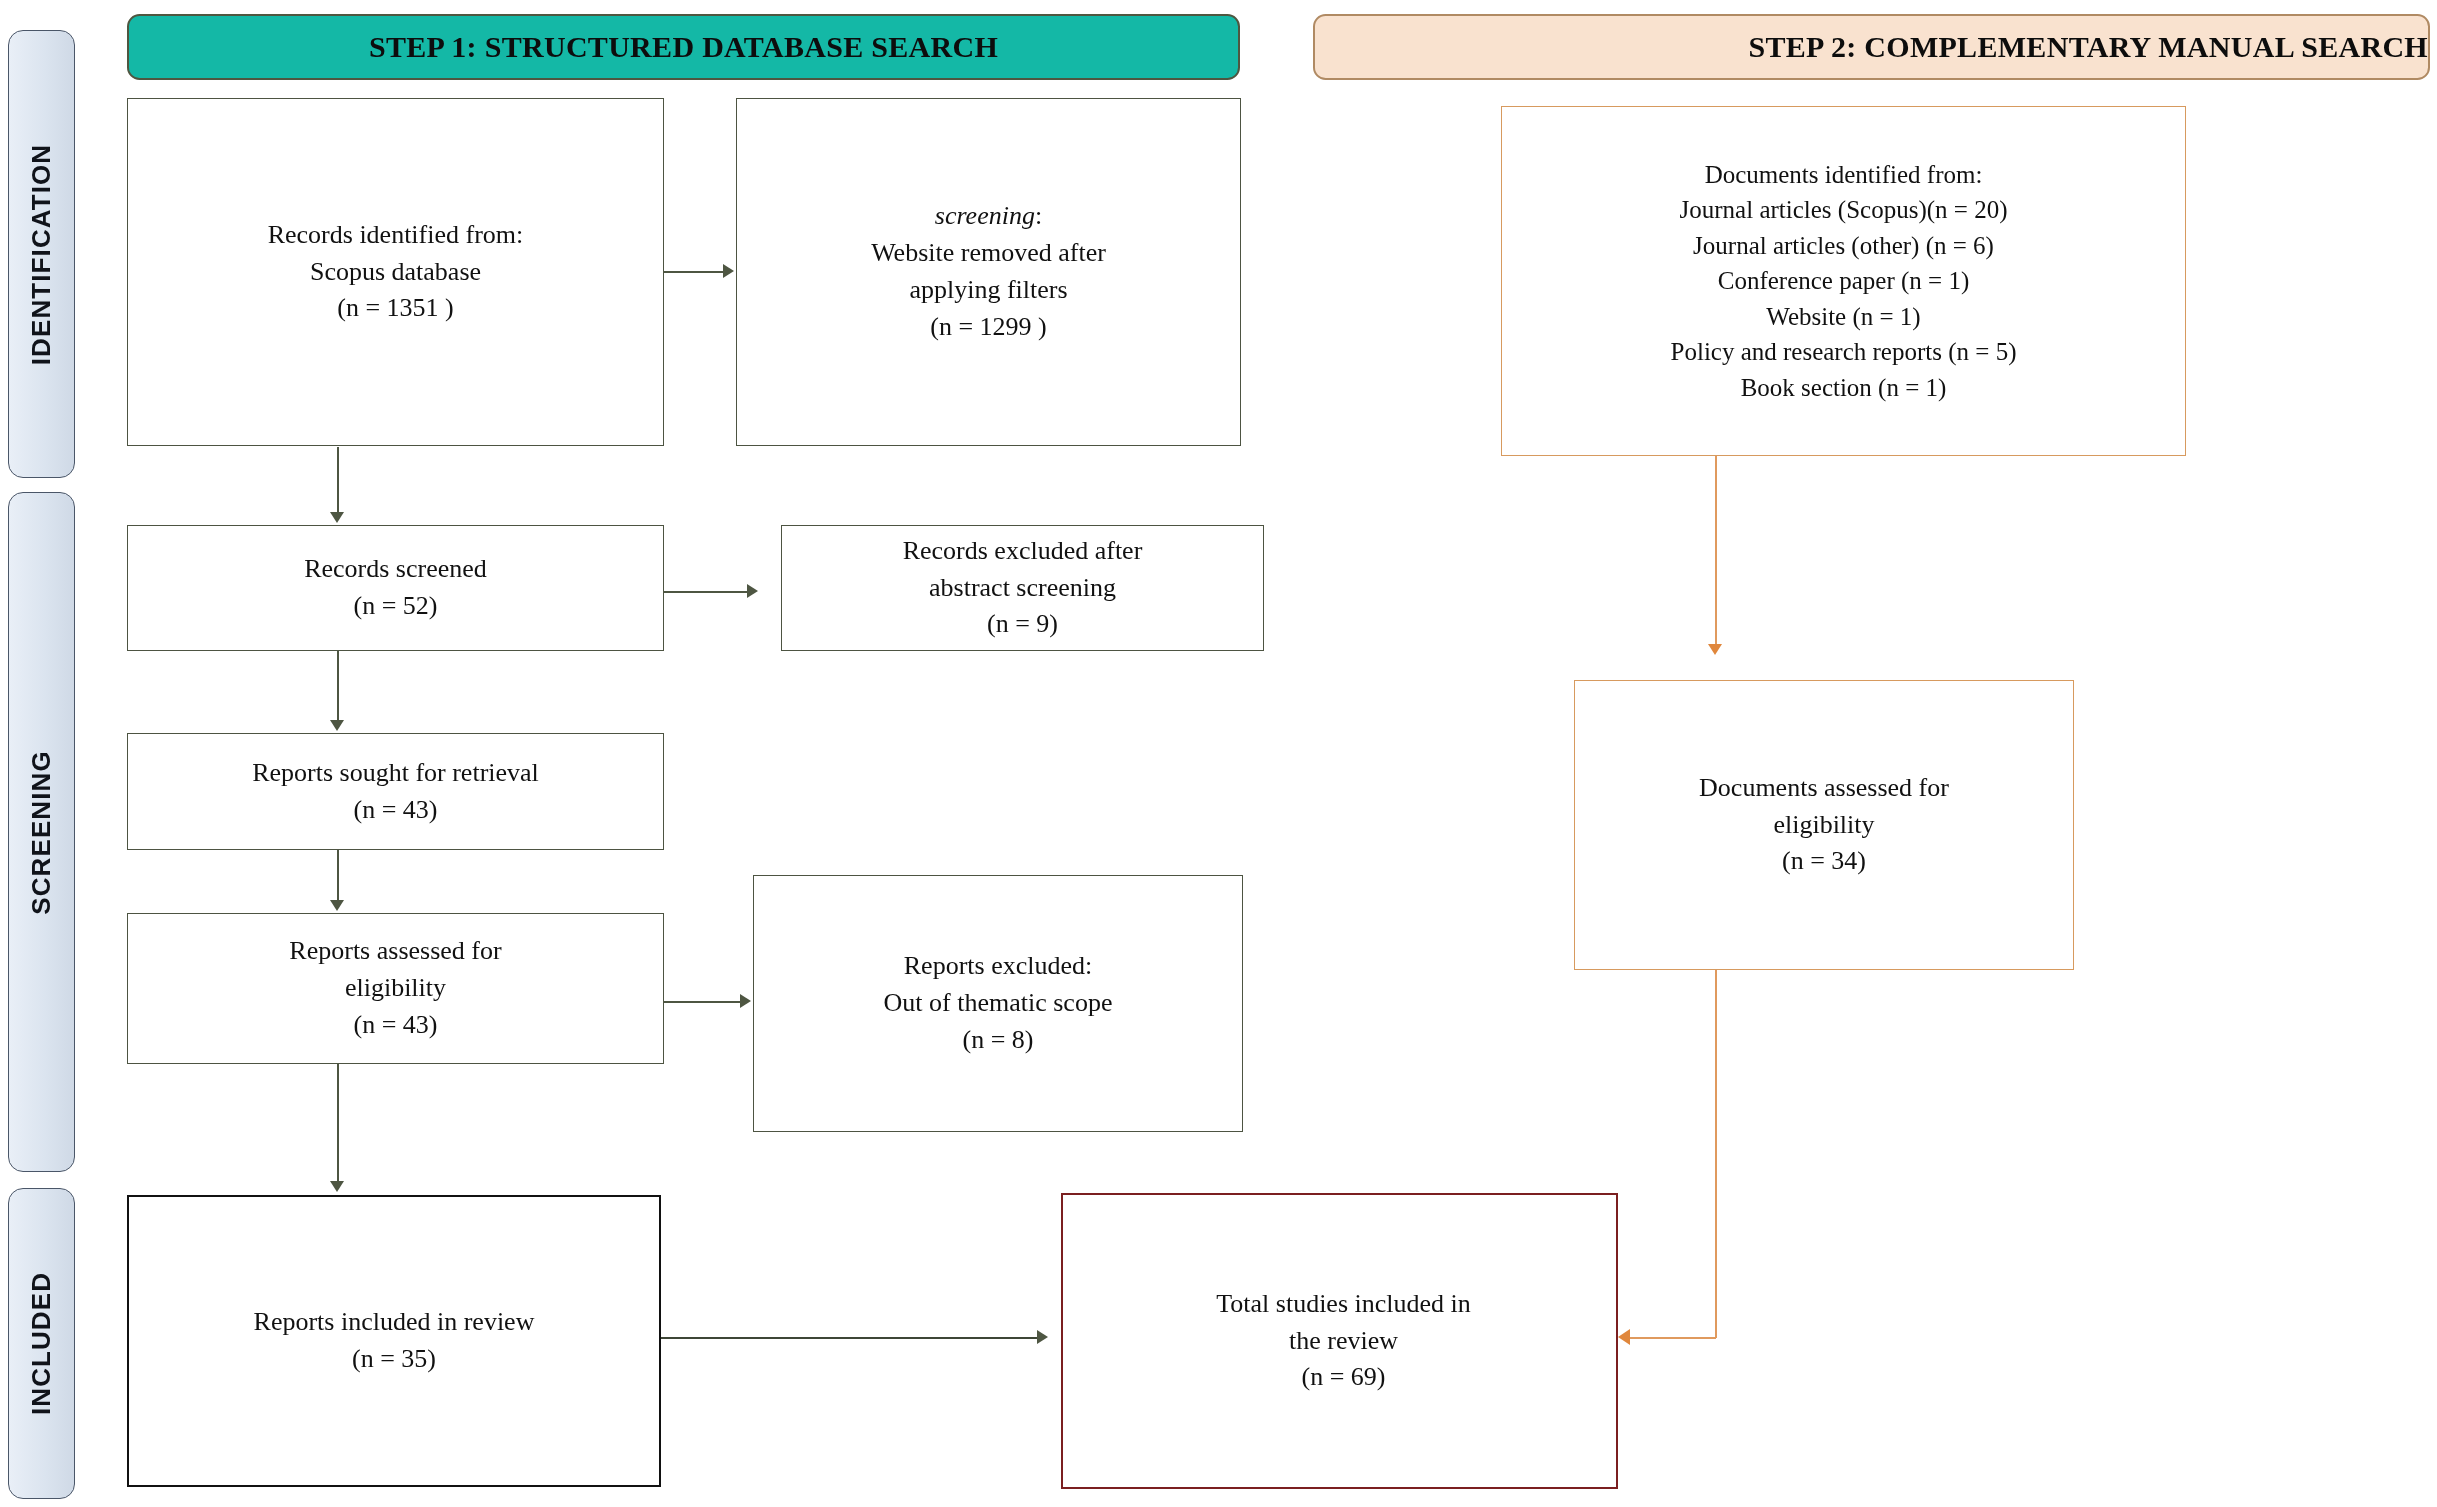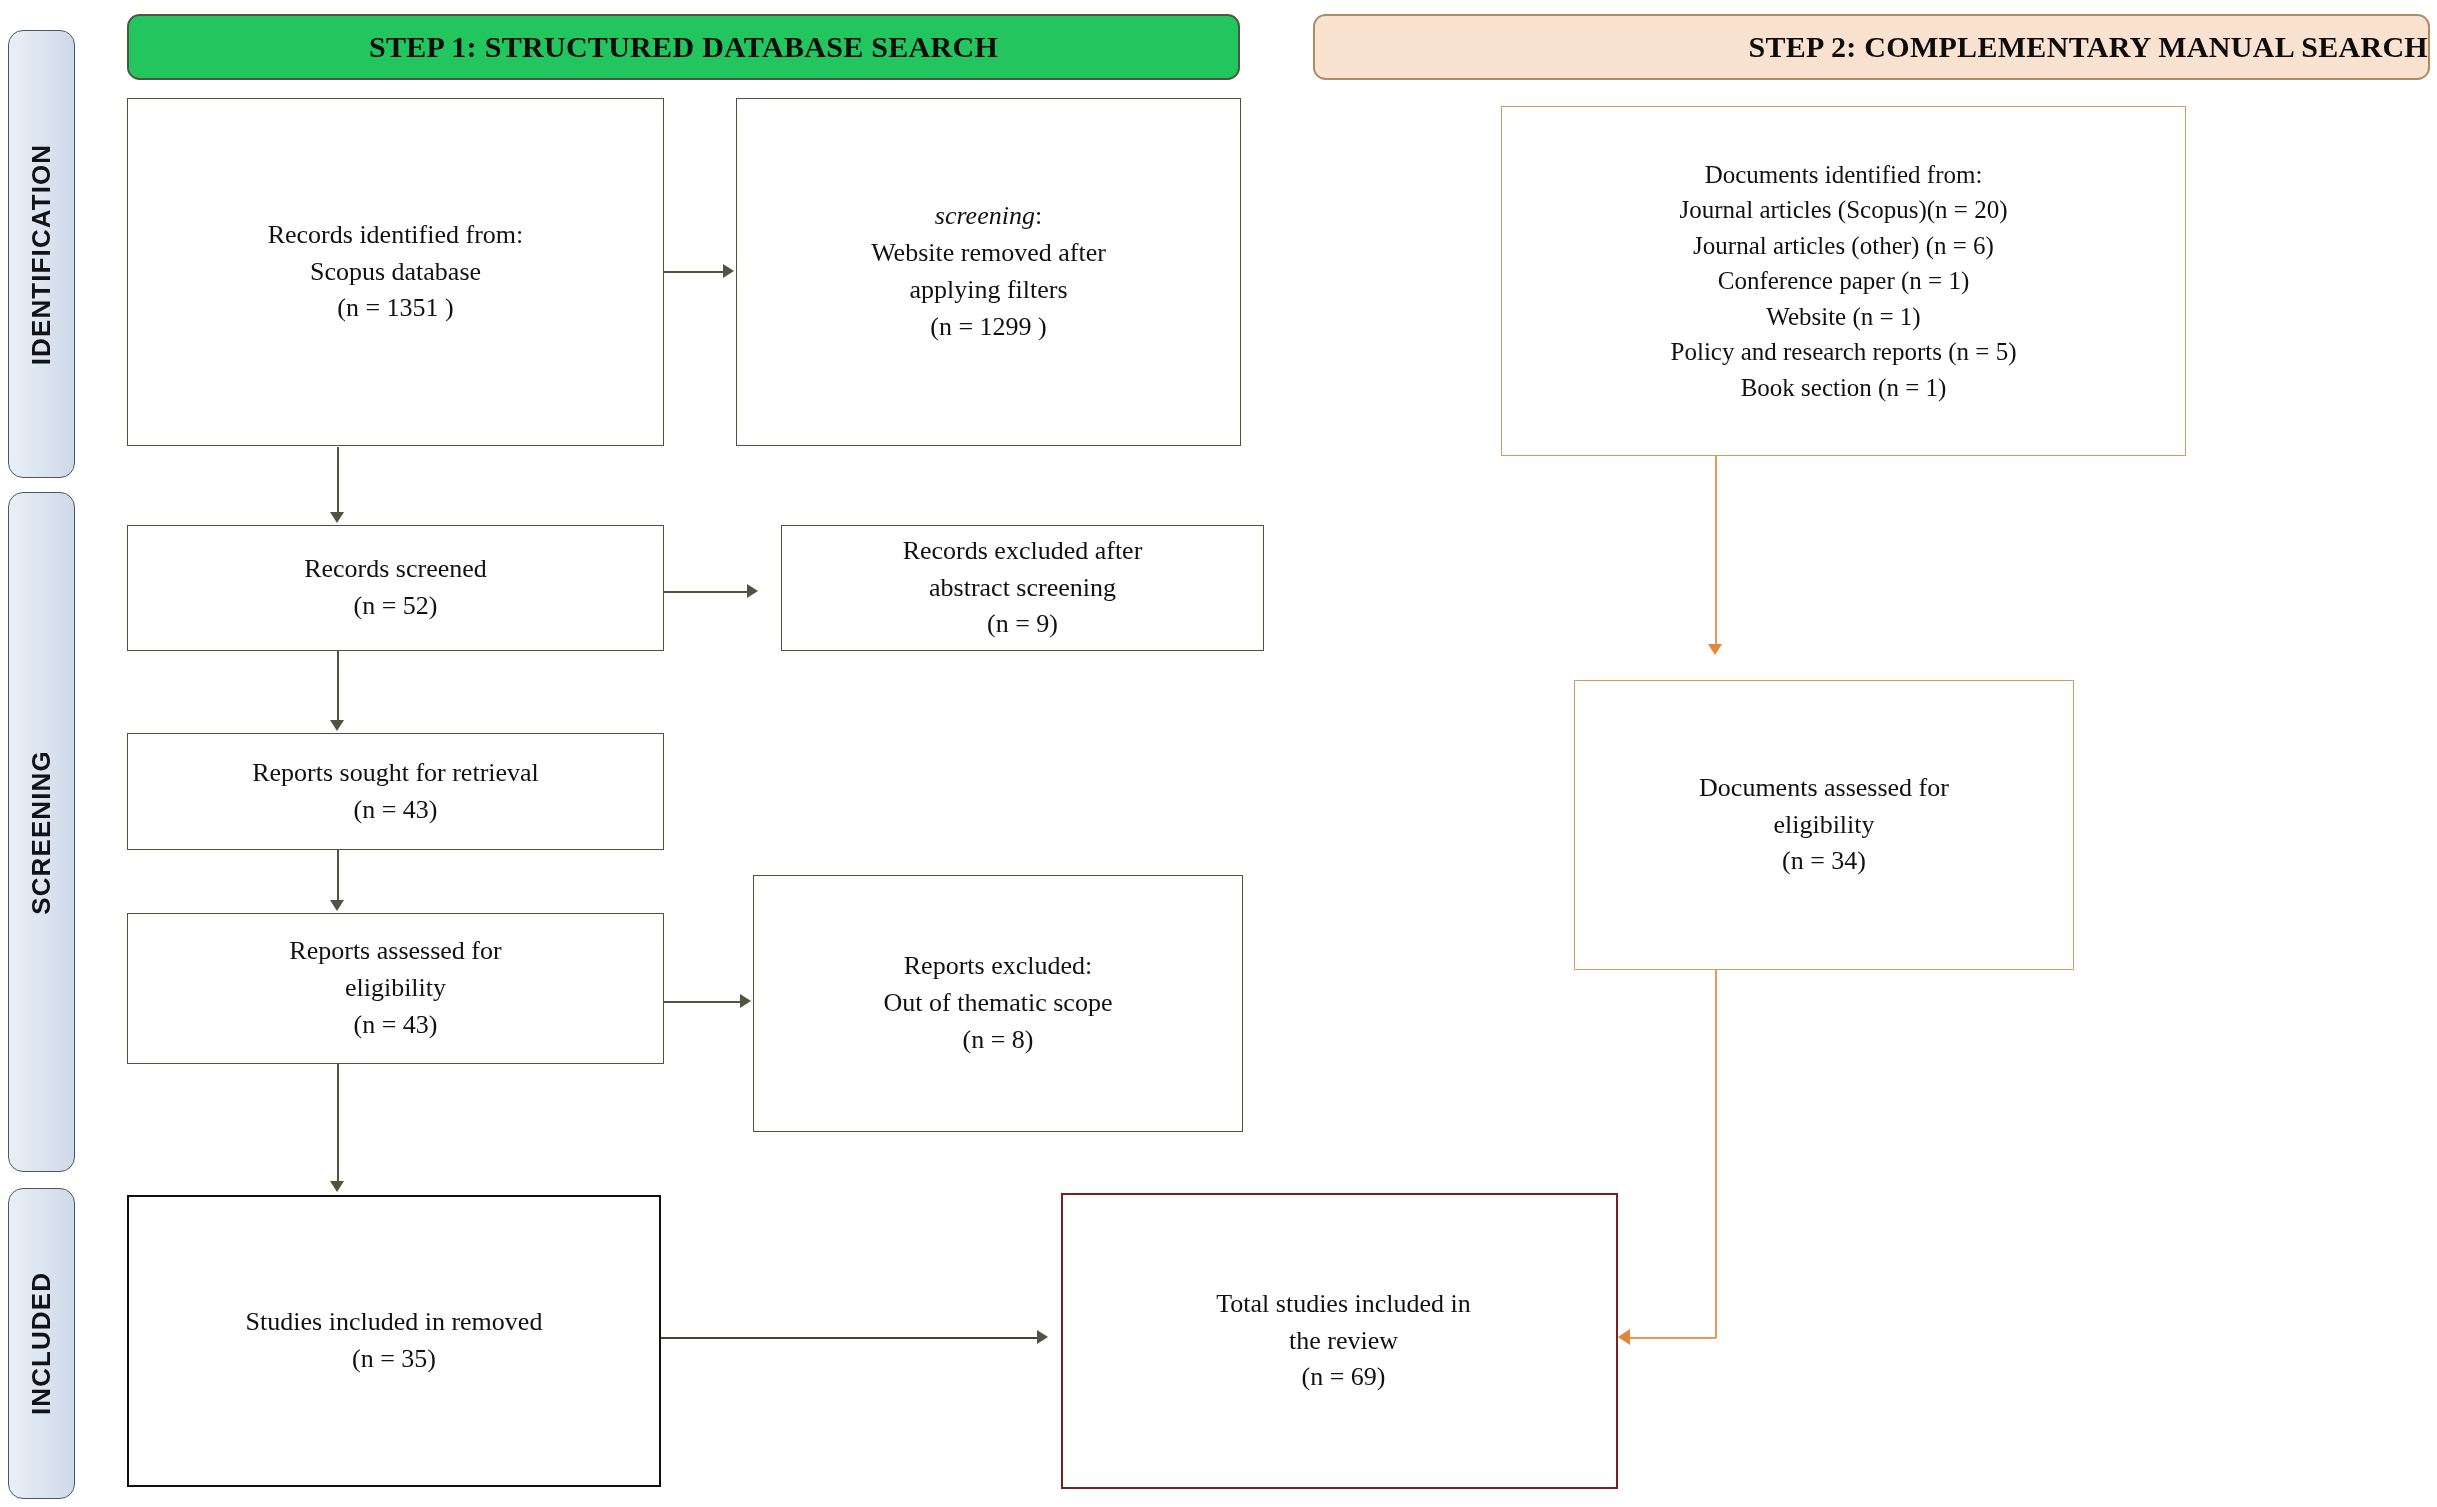--- a/index.html
+++ b/index.html
@@ -47,21 +47,21 @@
     display: flex;
     align-items: center;
     justify-content: center;
     font-family: "Liberation Serif", "DejaVu Serif", serif;
     font-weight: bold;
     font-size: 30px;
     letter-spacing: 0.3px;
     color: #0d0d0d;
   }
   .step-banner.green {
-    background: #22c55e;
+    background: #14b8a6;
     border: 2.3px solid #4f5640;
   }
   .step-banner.orange {
     background: #f9e2cf;
     border: 2.3px solid #b08a63;
     justify-content: flex-end;
   }
 
   
   .fbox {
@@ -202,21 +202,21 @@
   </div>
 
   <div class="ln h green-l" style="left:664px; top:1001px; width:78px;"></div>
   <div class="arrow right" style="left:740px; top:994px;"></div>
 
   <div class="ln v green-l" style="left:337px; top:1064px; width:1.7px; height:117px;"></div>
   <div class="arrow down" style="left:330px; top:1181px;"></div>
 
   <div class="fbox dark" style="left:127px; top:1195px; width:534px; height:292px;">
     <div class="inner">
-      <div>Studies included in removed</div>
+      <div>Reports included in review</div>
       <div>(n = 35)</div>
     </div>
   </div>
 
   <div class="fbox red" style="left:1061px; top:1193px; width:557px; height:296px;">
     <div class="inner">
       <div>Total studies included in</div>
       <div>the review</div>
       <div>(n = 69)</div>
     </div>

